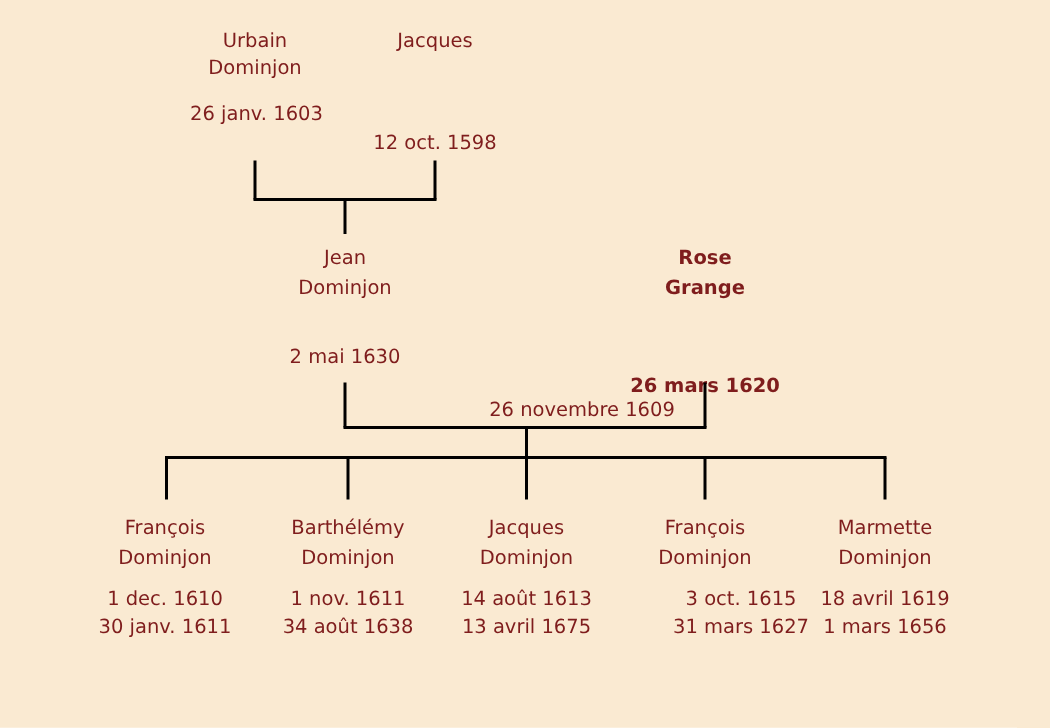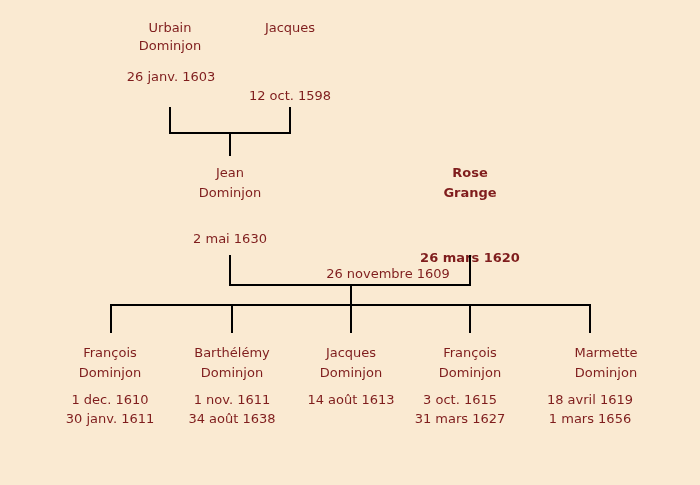--- a/index.html
+++ b/index.html
@@ -84,32 +84,33 @@
     <div>1 nov. 1611</div>
     <div>34 août 1638</div>
   </div>
 
   <div class="txt name" style="left:351px;top:343px;">
     <div>Jacques</div>
     <div>Dominjon</div>
   </div>
   <div class="txt dates" style="left:351px;top:390px;">
     <div>14 août 1613</div>
+    <div>13 avril 1675</div>
   </div>
 
   <div class="txt name" style="left:470px;top:343px;">
     <div>François</div>
     <div>Dominjon</div>
   </div>
-  <div class="txt dates" style="left:460px;top:390px;">
+  <div class="txt dates" style="left:494px;top:390px;">
     <div>3 oct. 1615</div>
     <div>31 mars 1627</div>
   </div>
 
-  <div class="txt name" style="left:590px;top:343px;margin-left:16px;">
+  <div class="txt name" style="left:590px;top:343px;">
     <div>Marmette</div>
     <div>Dominjon</div>
   </div>
   <div class="txt dates" style="left:590px;top:390px;">
     <div>18 avril 1619</div>
     <div>1 mars 1656</div>
   </div>
 
 </div>
 

